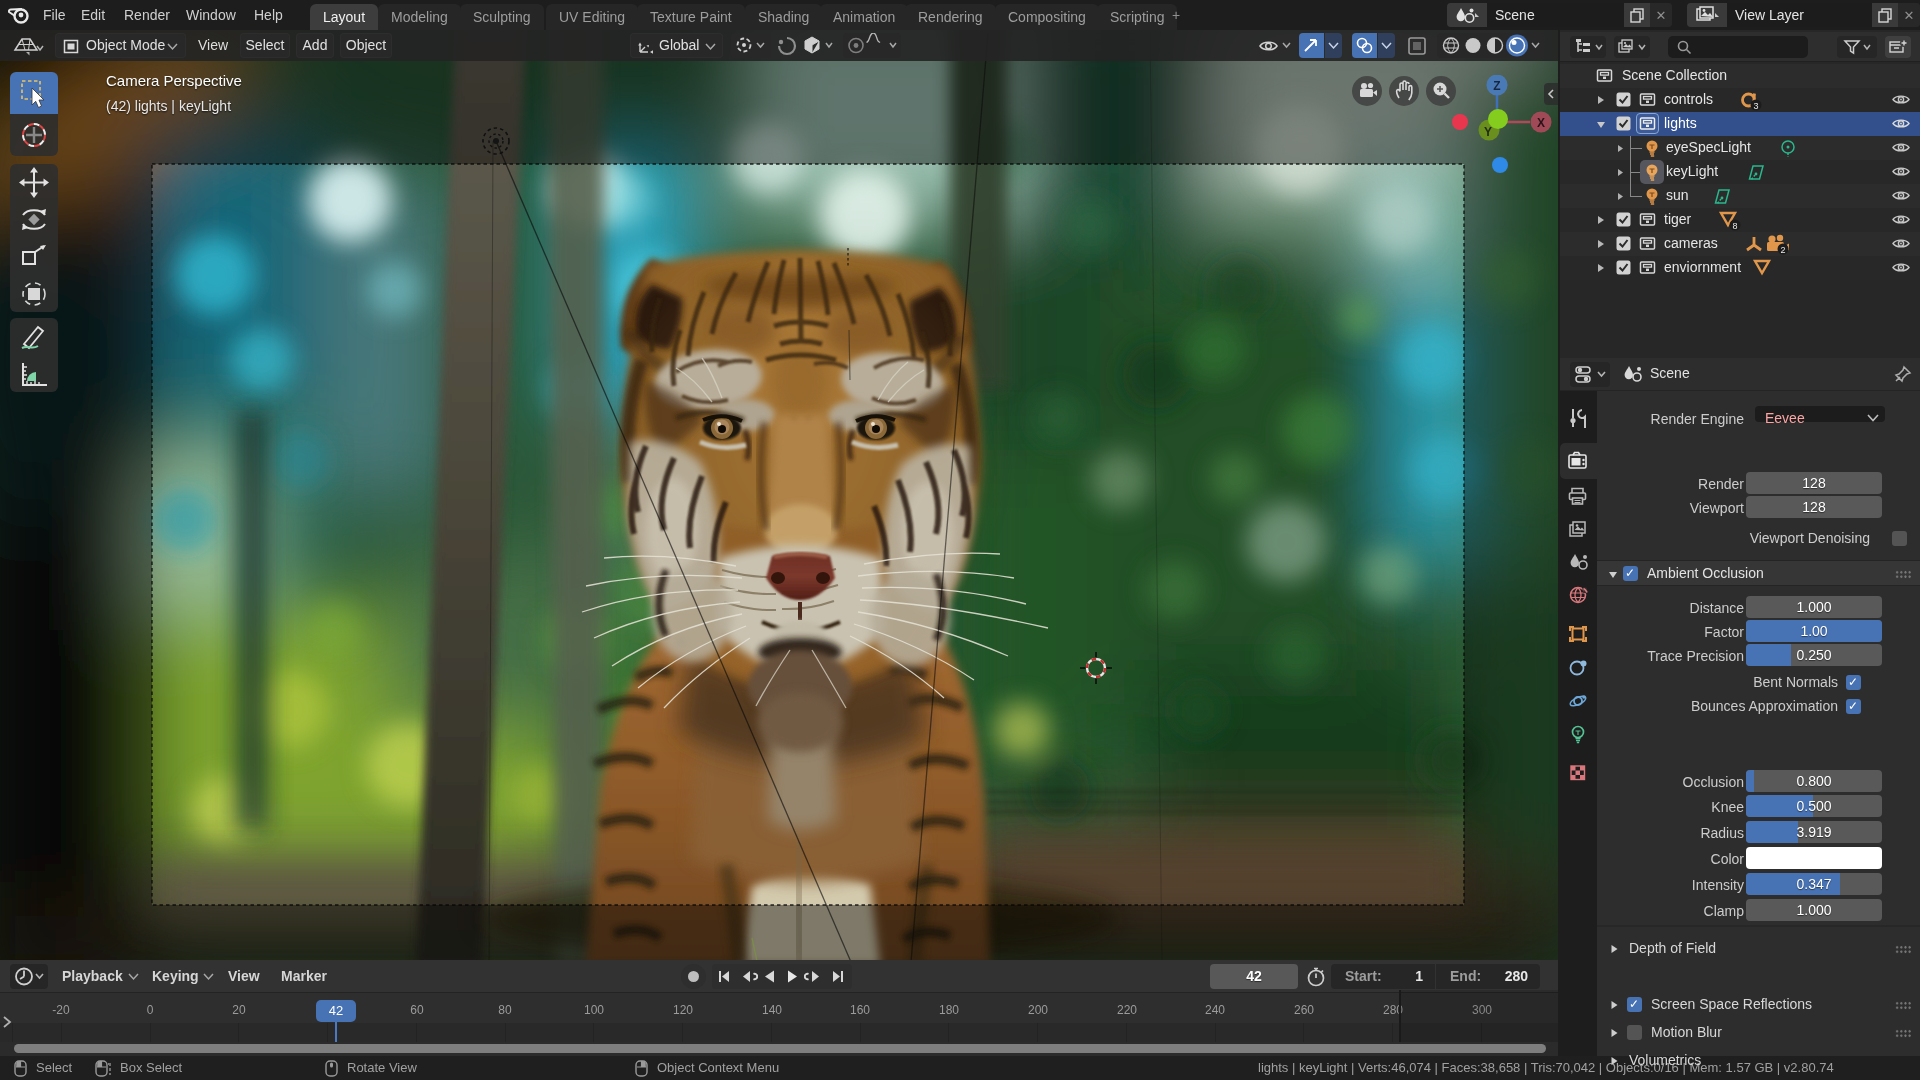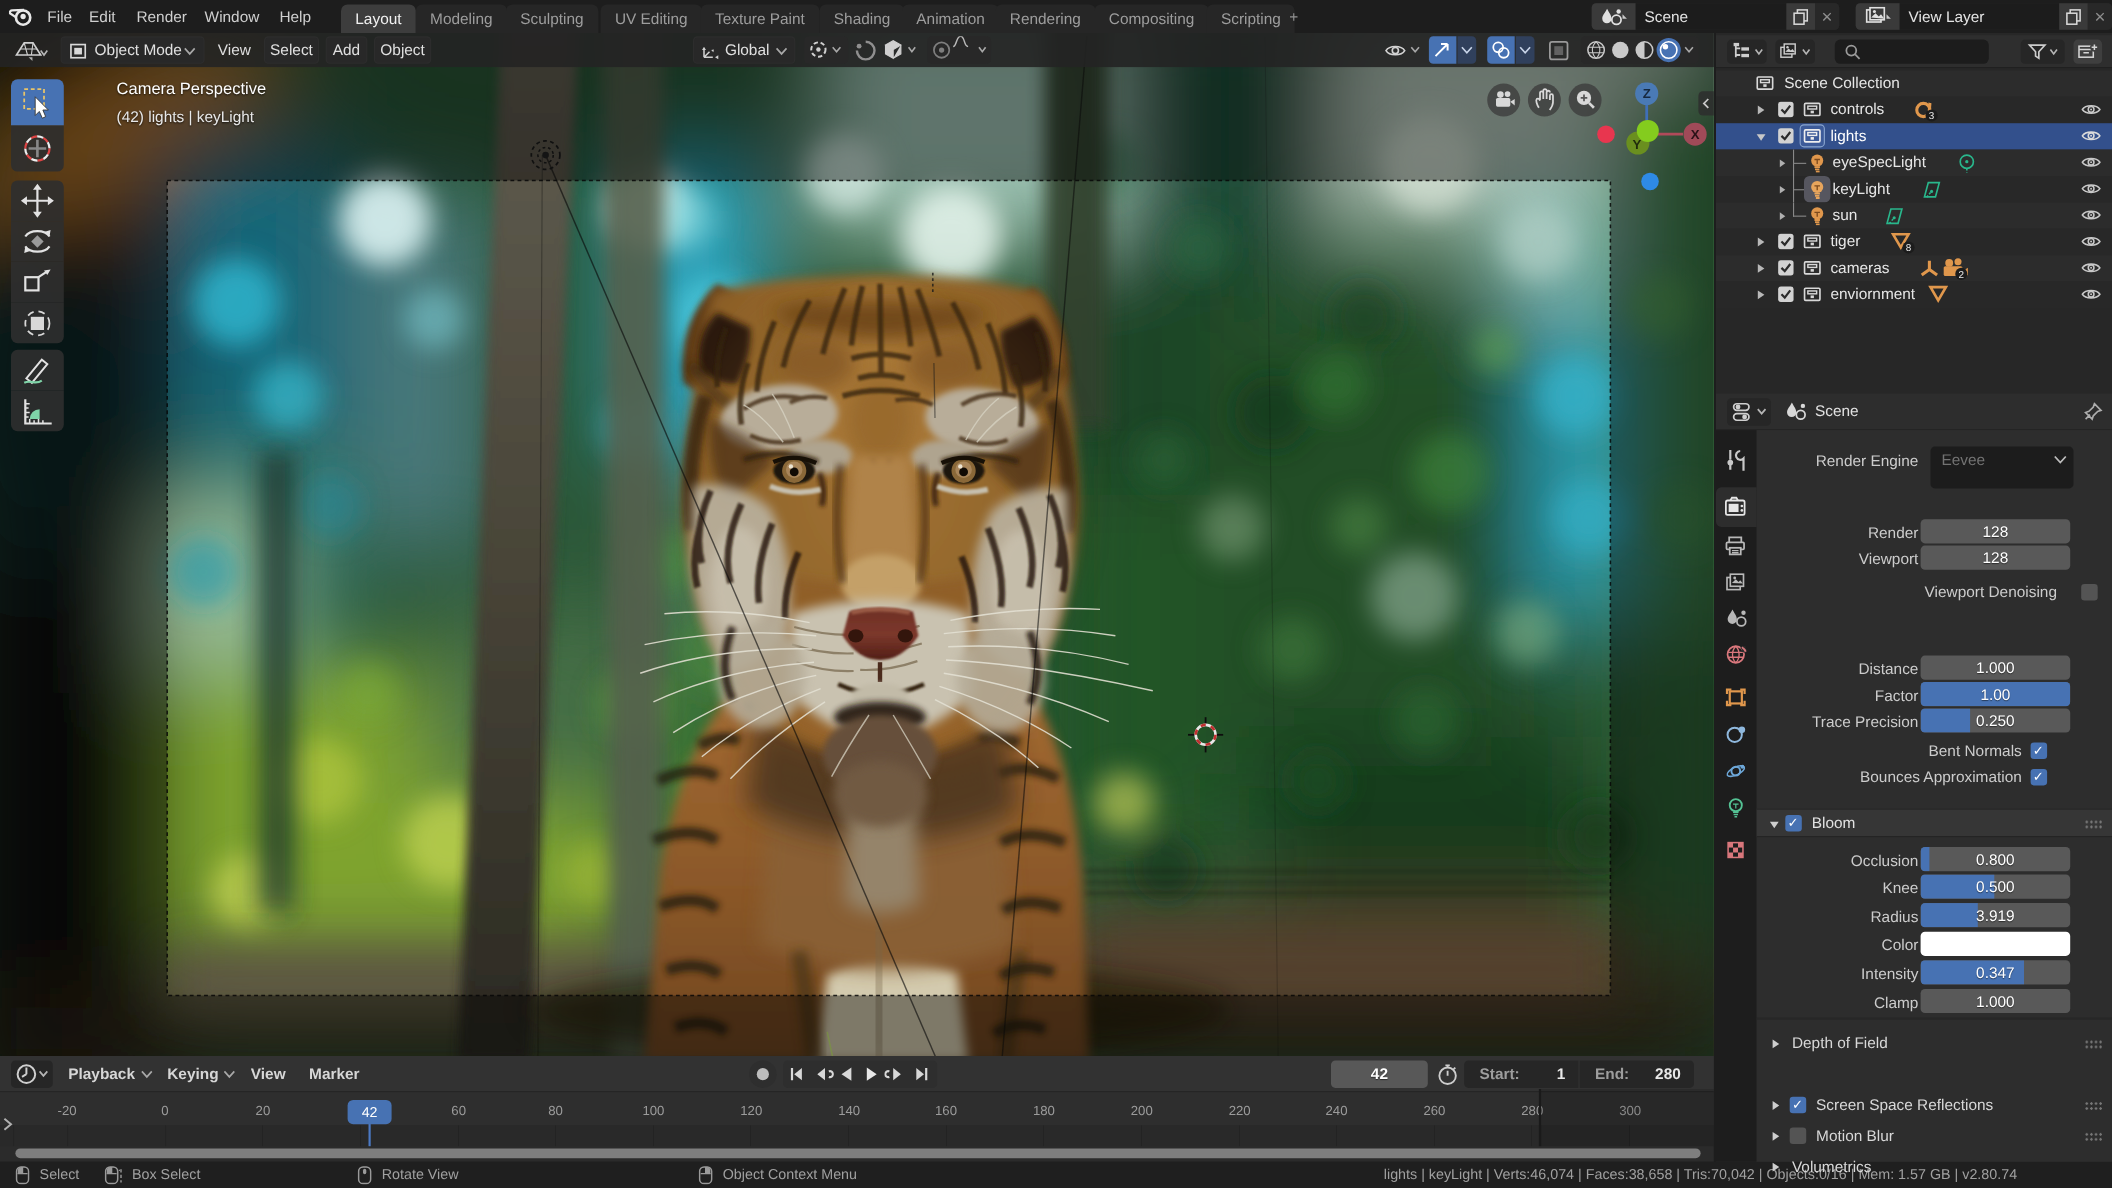--- a/index.html
+++ b/index.html
@@ -1138,50 +1138,50 @@
               <rect x="12" y="3" width="4.5" height="4.5"></rect>
               <rect x="7.5" y="7.5" width="4.5" height="4.5"></rect>
               <rect x="3" y="12" width="4.5" height="4.5"></rect>
               <rect x="12" y="12" width="4.5" height="4.5"></rect>
             </g>
             <rect x="3" y="3" width="13.5" height="13.5" fill="none" stroke="#d9777c" stroke-width="1.4"></rect>
           </svg>
       </div>
       <div id="prop-body">
         <span class="plabel" style="right:176px;top:20px">Render Engine</span>
-        <div style="position:absolute;left:158px;top:15px;width:130px;height:38px;background:#1c1c1c;border-radius:4px;color:#737373;font-size:14px;line-height:24px">
+        <div style="position:absolute;left:158px;top:15px;width:130px;height:16px;background:#1c1c1c;border-radius:4px;color:#fca5a5;font-size:14px;line-height:24px">
           <span style="padding-left:10px">Eevee</span>
           <svg style="position:absolute;right:6px;top:8px" width="12" height="8" viewBox="0 0 12 8">
               <path d="M1 1 l5 5.5 5-5.5" fill="none" stroke="#bdbdbd" stroke-width="1.6"></path>
             </svg>
         </div>
         <div class="pslider" style="top:81px"><span class="vtxt">128</span></div>
         <span class="plabel" style="right:176px;top:85px">Render</span>
         <div class="pslider" style="top:105px"><span class="vtxt">128</span></div>
         <span class="plabel" style="right:176px;top:109px">Viewport</span>
         <span class="plabel" style="right:50px;top:139px">Viewport Denoising</span>
         <div class="chk" style="left:295px;top:140px"></div>
+        <div class="sect" style="top:169px">
+          <svg style="position:absolute;left:11px;top:9px" width="10" height="9" viewBox="0 0 10 9">
+              <path d="M1 2 l4 6 4-6 z" fill="#cecece"></path>
+            </svg>
+          <div class="chk on" style="left:26px;top:5px"></div>
+          <span style="position:absolute;left:50px;top:4px">Ambient Occlusion</span>
+          <div class="grip" style="position:absolute;right:8px;top:9px;width:17px;height:9px"></div>
+        </div>
         <div class="pslider" style="top:205px"><span class="vtxt">1.000</span></div>
         <span class="plabel" style="right:176px;top:209px">Distance</span>
         <div class="pslider" style="top:229px"><div class="fill" style="width:100%"></div><span class="vtxt">1.00</span></div>
         <span class="plabel" style="right:176px;top:233px">Factor</span>
         <div class="pslider" style="top:253px"><div class="fill" style="width:33%"></div><span class="vtxt">0.250</span></div>
         <span class="plabel" style="right:176px;top:257px">Trace Precision</span>
         <span class="plabel" style="right:82px;top:283px">Bent Normals</span>
         <div class="chk on" style="left:249px;top:284px"></div>
         <span class="plabel" style="right:82px;top:307px">Bounces Approximation</span>
         <div class="chk on" style="left:249px;top:308px"></div>
-        <div class="sect" style="top:344px">
-          <svg style="position:absolute;left:11px;top:9px" width="10" height="9" viewBox="0 0 10 9">
-              <path d="M1 2 l4 6 4-6 z" fill="#cecece"></path>
-            </svg>
-          <div class="chk on" style="left:26px;top:5px"></div>
-          <span style="position:absolute;left:50px;top:4px">Bloom</span>
-          <div class="grip" style="position:absolute;right:8px;top:9px;width:17px;height:9px"></div>
-        </div>
         <div class="pslider" style="top:379px"><div class="fill" style="width:6%"></div><span class="vtxt">0.800</span></div>
         <span class="plabel" style="right:176px;top:383px">Occlusion</span>
         <div class="pslider" style="top:404px"><div class="fill" style="width:49%"></div><span class="vtxt">0.500</span></div>
         <span class="plabel" style="right:176px;top:408px">Knee</span>
         <div class="pslider" style="top:430px"><div class="fill" style="width:38%"></div><span class="vtxt">3.919</span></div>
         <span class="plabel" style="right:176px;top:434px">Radius</span>
         <div class="pslider" style="top:456px;background:#ffffff"></div>
         <span class="plabel" style="right:176px;top:460px">Color</span>
         <div class="pslider" style="top:482px"><div class="fill" style="width:69%"></div><span class="vtxt">0.347</span></div>
         <span class="plabel" style="right:176px;top:486px">Intensity</span>

